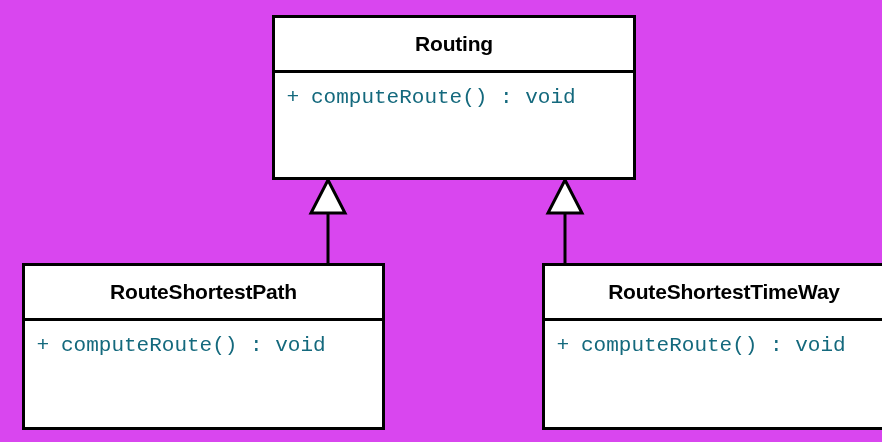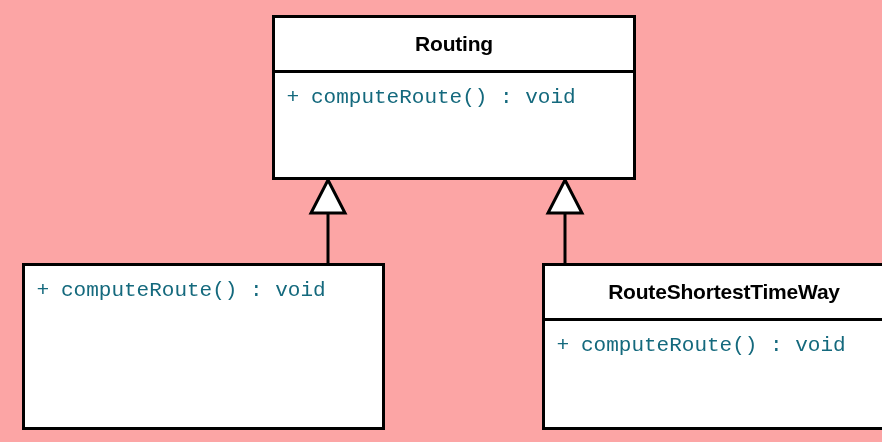--- a/index.html
+++ b/index.html
@@ -8,21 +8,21 @@
     padding: 0;
     background: #ffffff;
   }
   body {
     font-family: "Liberation Sans", sans-serif;
   }
   #diagram-canvas {
     position: relative;
     width: 882px;
     height: 442px;
-    background: #fca5a5;
+    background: #d946ef;
     overflow: hidden;
   }
   
   .uml-class {
     position: absolute;
     box-sizing: border-box;
     background: #ffffff;
     border: 3px solid #000000;
     display: flex;
     flex-direction: column;
@@ -119,20 +119,21 @@
     <div class="uml-class-name">Routing</div>
     <div class="uml-members">
       <div class="uml-member-row">
         <span class="uml-visibility">+</span>
         <span class="uml-member-sig">computeRoute() : void</span>
       </div>
     </div>
   </div>
 
   <div class="uml-class" id="class-routeshortestpath">
+    <div class="uml-class-name">RouteShortestPath</div>
     <div class="uml-members">
       <div class="uml-member-row">
         <span class="uml-visibility">+</span>
         <span class="uml-member-sig">computeRoute() : void</span>
       </div>
     </div>
   </div>
 
   <div class="uml-class" id="class-routeshortesttimeway">
     <div class="uml-class-name">RouteShortestTimeWay</div>

